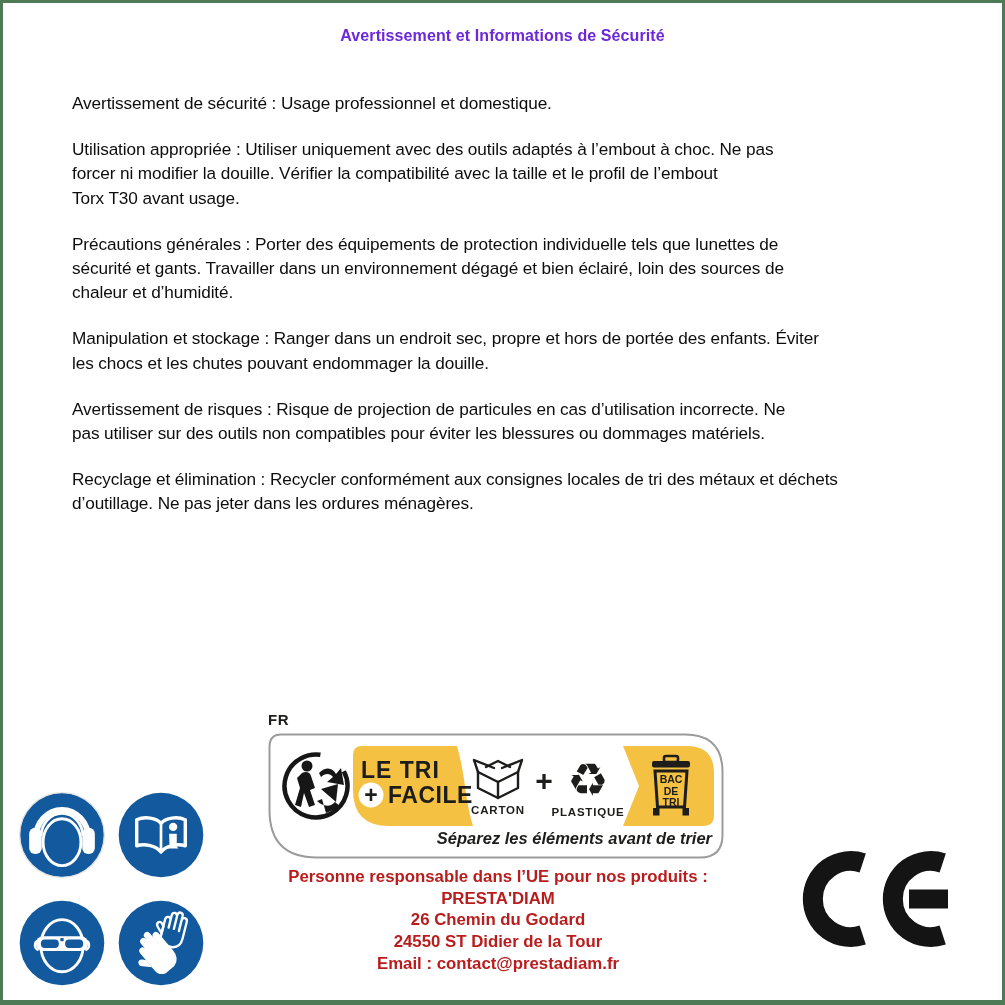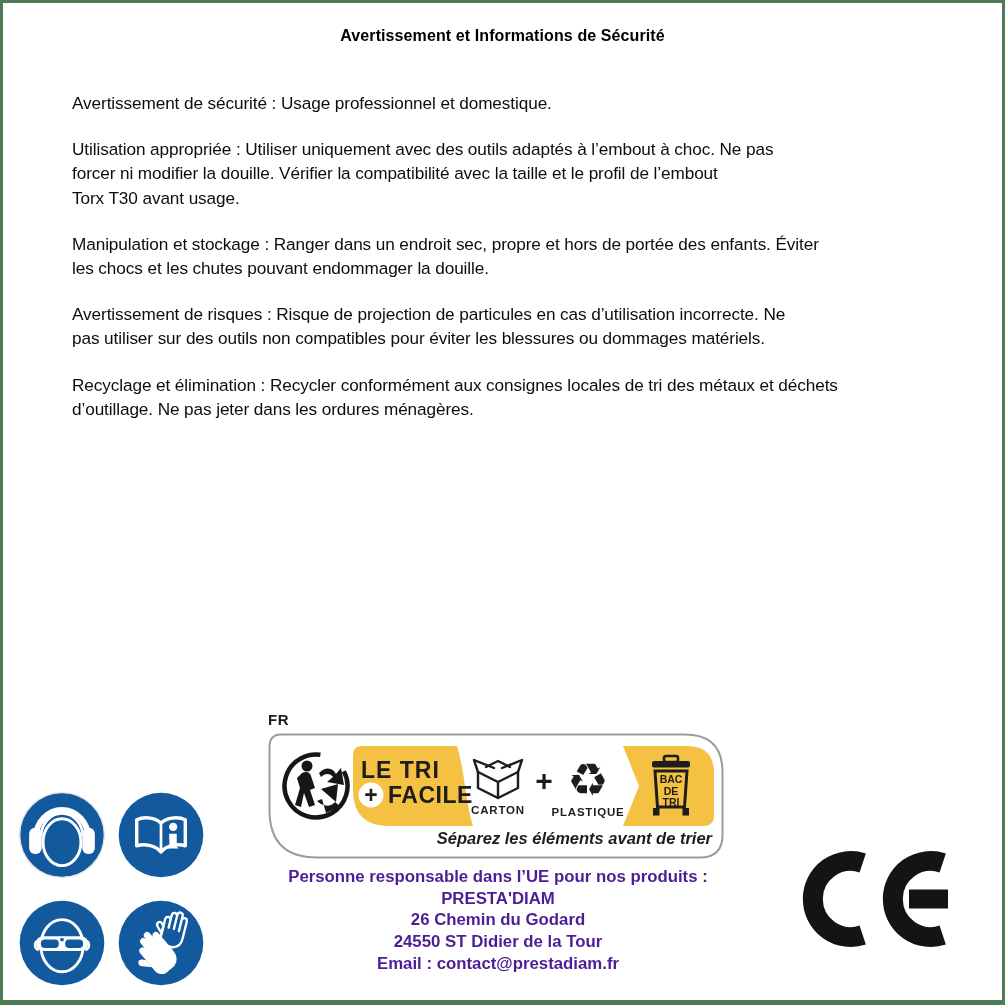--- a/index.html
+++ b/index.html
@@ -4,55 +4,58 @@
 <style>
   html,body{margin:0;padding:0;background:#fff;}
   body{font-family:"Liberation Sans",sans-serif;}
   .page{
     position:relative;width:1005px;height:1005px;box-sizing:border-box;
     background:#fff;overflow:hidden;
     border-style:solid;border-color:#4e7b55;border-width:3px 3px 5px 3px;
   }
   .title{
     position:absolute;top:24px;left:0;width:999px;text-align:center;
-    font-size:16px;font-weight:bold;color:#000000;letter-spacing:.1px;
+    font-size:16px;font-weight:bold;color:#6d28d9;letter-spacing:.1px;
   }
   .content{position:absolute;top:88px;left:69px;width:925px;}
   .content p{
     margin:0;white-space:pre;font-size:17.2px;line-height:24.2px;color:#0d0d0d;
     letter-spacing:-0.1px;
   }
   .content p + p{margin-top:22px;}
   .content p.gap-xl{margin-top:56px;}
   .safety-icon{position:absolute;width:90px;height:90px;}
   .fr-code{
     position:absolute;left:265px;top:708px;font-size:15px;font-weight:bold;color:#1d1d1b;
     letter-spacing:.5px;
   }
   .tri-label{position:absolute;left:264px;top:730px;width:458px;height:127px;}
   .responsible{
     position:absolute;left:229px;top:863px;width:532px;text-align:center;
-    font-size:16.8px;font-weight:bold;line-height:21.7px;color:#4c1d95;
+    font-size:16.8px;font-weight:bold;line-height:21.7px;color:#b91c1c;
   }
   .ce-mark{position:absolute;left:793px;top:844px;width:152px;height:102px;}
   svg text{font-family:"Liberation Sans",sans-serif;}
   svg text.recycle-glyph{font-family:"DejaVu Sans",sans-serif;}
 </style>
 </head>
 <body>
 
 <div class="page">
 
   <div class="title">Avertissement et Informations de Sécurité</div>
 
   <div class="content">
     <p>Avertissement de sécurité : Usage professionnel et domestique.</p>
     <p>Utilisation appropriée : Utiliser uniquement avec des outils adaptés à l’embout à choc. Ne pas
 forcer ni modifier la douille. Vérifier la compatibilité avec la taille et le profil de l’embout
 Torx T30 avant usage.</p>
+    <p>Précautions générales : Porter des équipements de protection individuelle tels que lunettes de
+sécurité et gants. Travailler dans un environnement dégagé et bien éclairé, loin des sources de
+chaleur et d’humidité.</p>
     <p>Manipulation et stockage : Ranger dans un endroit sec, propre et hors de portée des enfants. Éviter
 les chocs et les chutes pouvant endommager la douille.</p>
     <p>Avertissement de risques : Risque de projection de particules en cas d’utilisation incorrecte. Ne
 pas utiliser sur des outils non compatibles pour éviter les blessures ou dommages matériels.</p>
     <p>Recyclage et élimination : Recycler conformément aux consignes locales de tri des métaux et déchets
 d’outillage. Ne pas jeter dans les ordures ménagères.</p>
   </div>
 
   <svg class="safety-icon" style="left:14px;top:787px" viewBox="0 0 100 100">
     <circle cx="50" cy="50" r="47" fill="#12599e" stroke="#e3e3e3" stroke-width="1.5"></circle>

